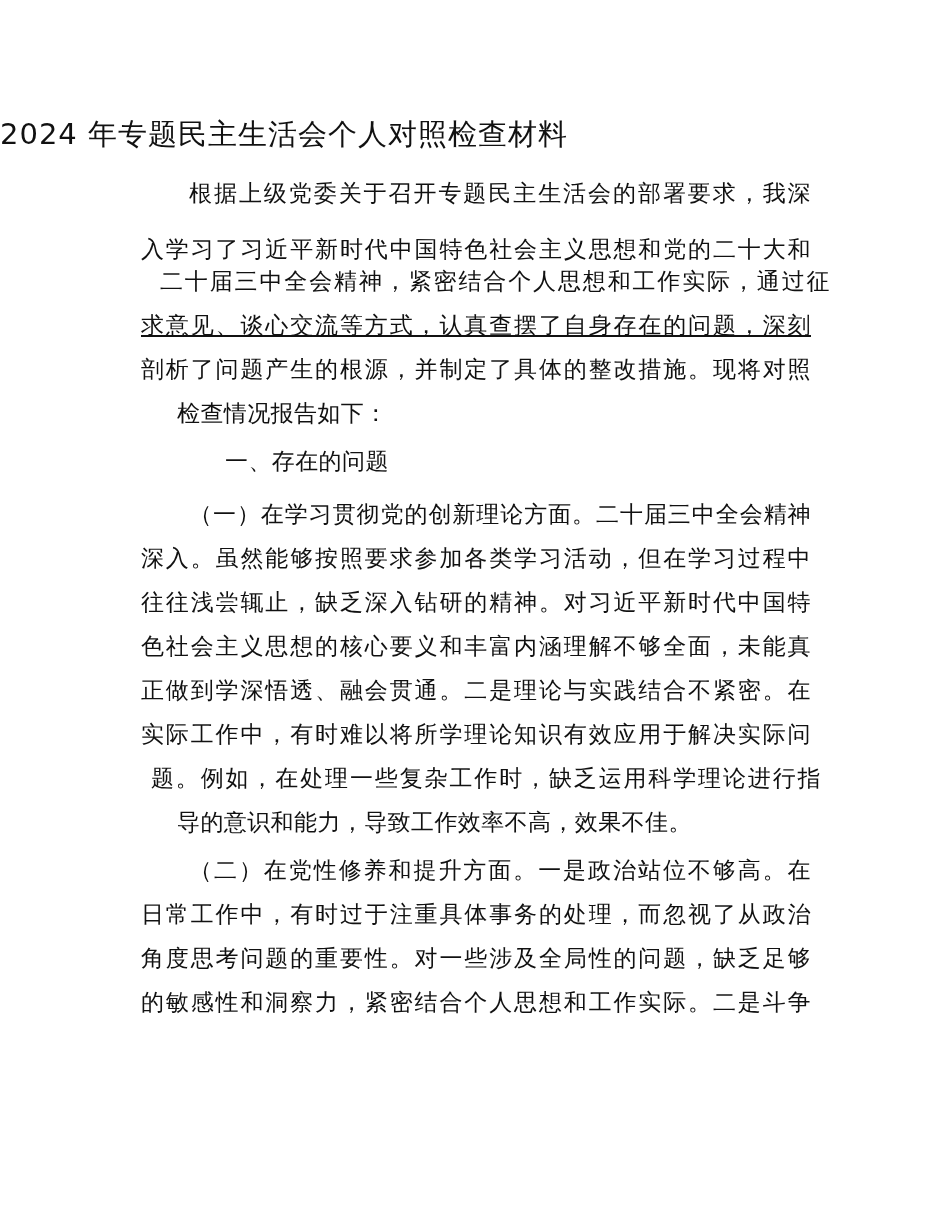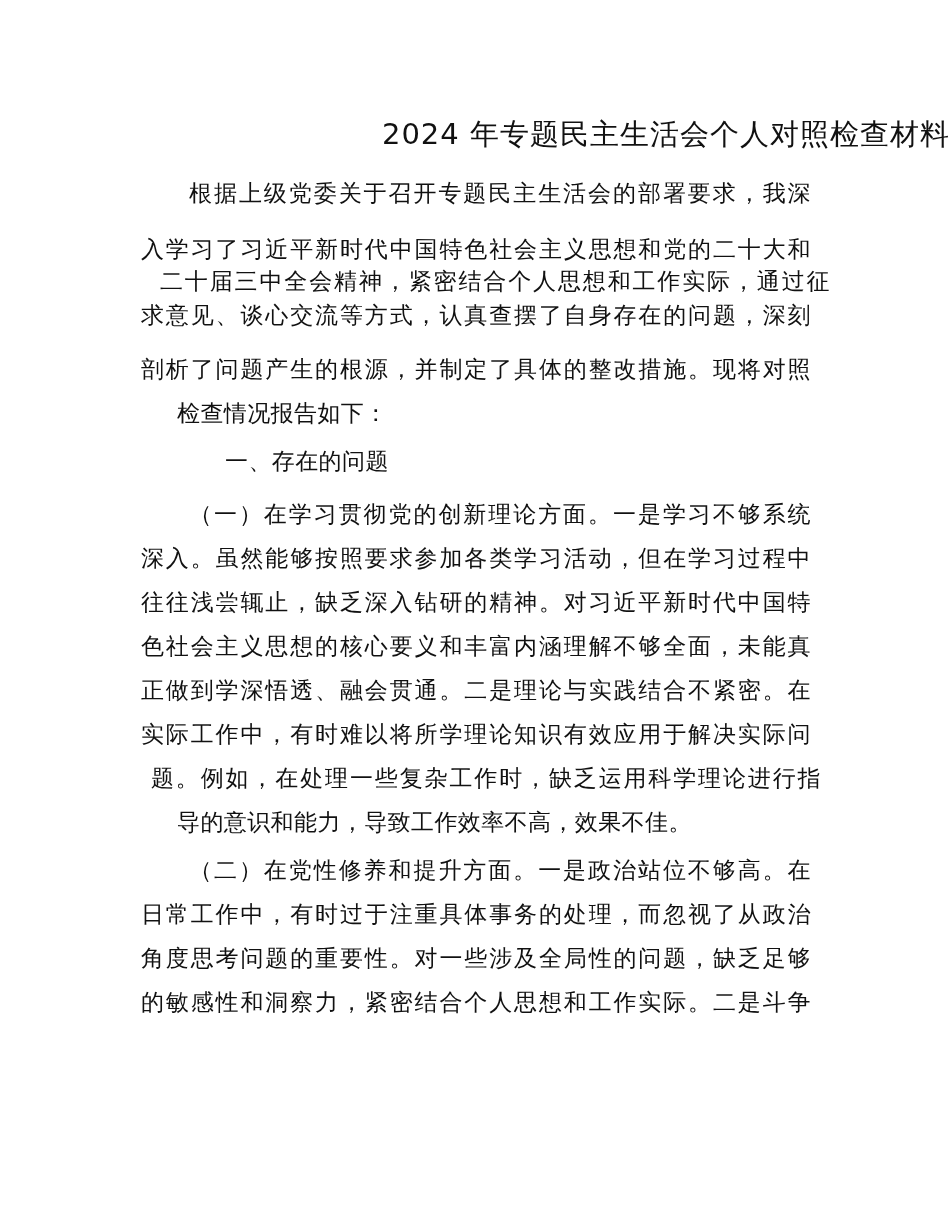--- a/index.html
+++ b/index.html
@@ -21,21 +21,21 @@
       top: 0;
       width: 950px;
       height: 1230px;
       background: #ffffff;
     }
     .title {
       position: absolute;
       left: 0;
       top: 114px;
       width: 950px;
-      text-align: right;
+      text-align: left;
       font-size: 29px;
       line-height: 40px;
       letter-spacing: 1px;
       white-space: nowrap;
     }
     .line {
       position: absolute;
       left: 141px;
       width: 670px;
       font-size: 23px;
@@ -50,25 +50,25 @@
   </style>
 </head>
 <body>
 
 <div class="page">
   <div class="title">2024 年专题民主生活会个人对照检查材料</div>
   <div id="body-lines">
       <div class="line indent" style="top: 178px;">根据上级党委关于召开专题民主生活会的部署要求，我深</div>
       <div class="line" style="top: 234px;">入学习了习近平新时代中国特色社会主义思想和党的二十大和</div>
       <div class="line" style="top: 266px; margin-left: 19px;">二十届三中全会精神，紧密结合个人思想和工作实际，通过征</div>
-      <div class="line" style="top: 300px;">求意见、谈心交流等方式，认真查摆了自身存在的问题，深刻</div>
+      <div class="line" style="top: 310px; text-decoration: underline;">求意见、谈心交流等方式，认真查摆了自身存在的问题，深刻</div>
       <div class="line" style="top: 354px;">剖析了问题产生的根源，并制定了具体的整改措施。现将对照</div>
       <div class="line last" style="top: 398px;">检查情况报告如下：</div>
       <div class="line indent last" style="top: 446px;">一、存在的问题</div>
-      <div class="line indent" style="top: 499px;">（一）在学习贯彻党的创新理论方面。一是学习不够系统</div>
+      <div class="line indent" style="top: 499px;">（一）在学习贯彻党的创新理论方面。二十届三中全会精神</div>
       <div class="line" style="top: 543px;">深入。虽然能够按照要求参加各类学习活动，但在学习过程中</div>
       <div class="line" style="top: 587px;">往往浅尝辄止，缺乏深入钻研的精神。对习近平新时代中国特</div>
       <div class="line" style="top: 631px;">色社会主义思想的核心要义和丰富内涵理解不够全面，未能真</div>
       <div class="line" style="top: 675px;">正做到学深悟透、融会贯通。二是理论与实践结合不紧密。在</div>
       <div class="line" style="top: 719px;">实际工作中，有时难以将所学理论知识有效应用于解决实际问</div>
       <div class="line" style="top: 763px; margin-left: 10px;">题。例如，在处理一些复杂工作时，缺乏运用科学理论进行指</div>
       <div class="line last" style="top: 807px;">导的意识和能力，导致工作效率不高，效果不佳。</div>
       <div class="line indent" style="top: 855px;">（二）在党性修养和提升方面。一是政治站位不够高。在</div>
       <div class="line" style="top: 899px;">日常工作中，有时过于注重具体事务的处理，而忽视了从政治</div>
       <div class="line" style="top: 943px;">角度思考问题的重要性。对一些涉及全局性的问题，缺乏足够</div>

